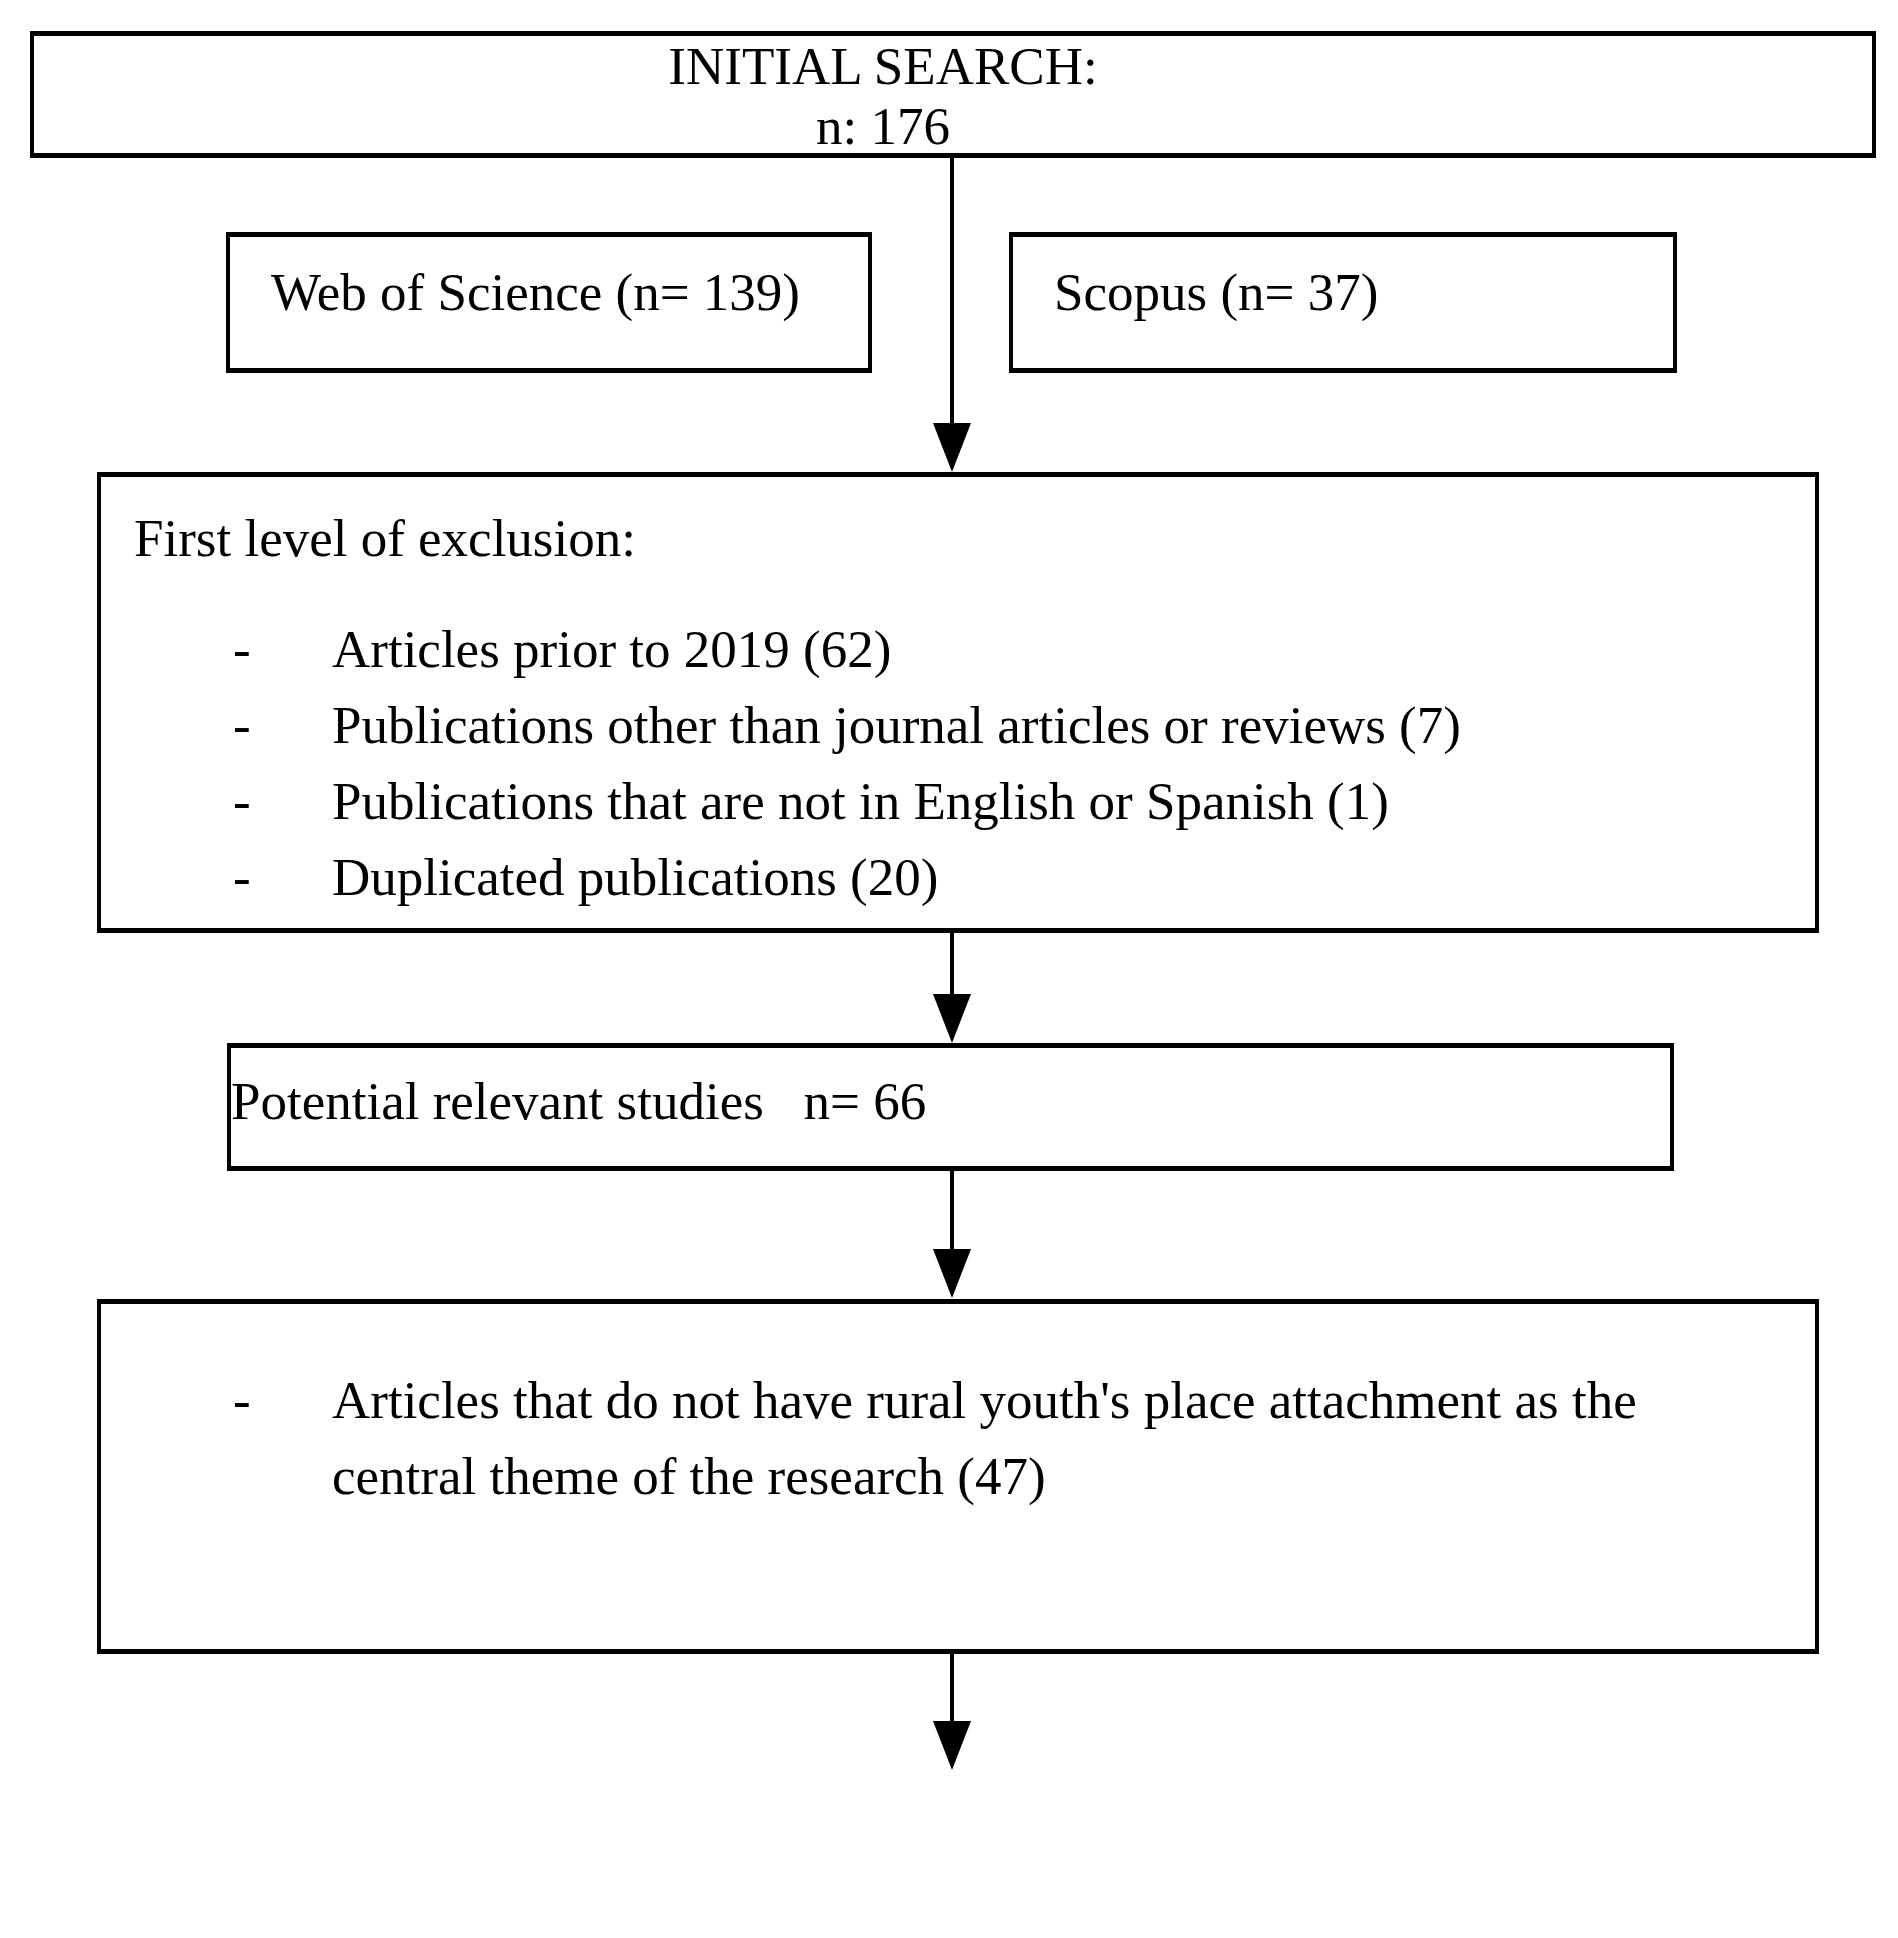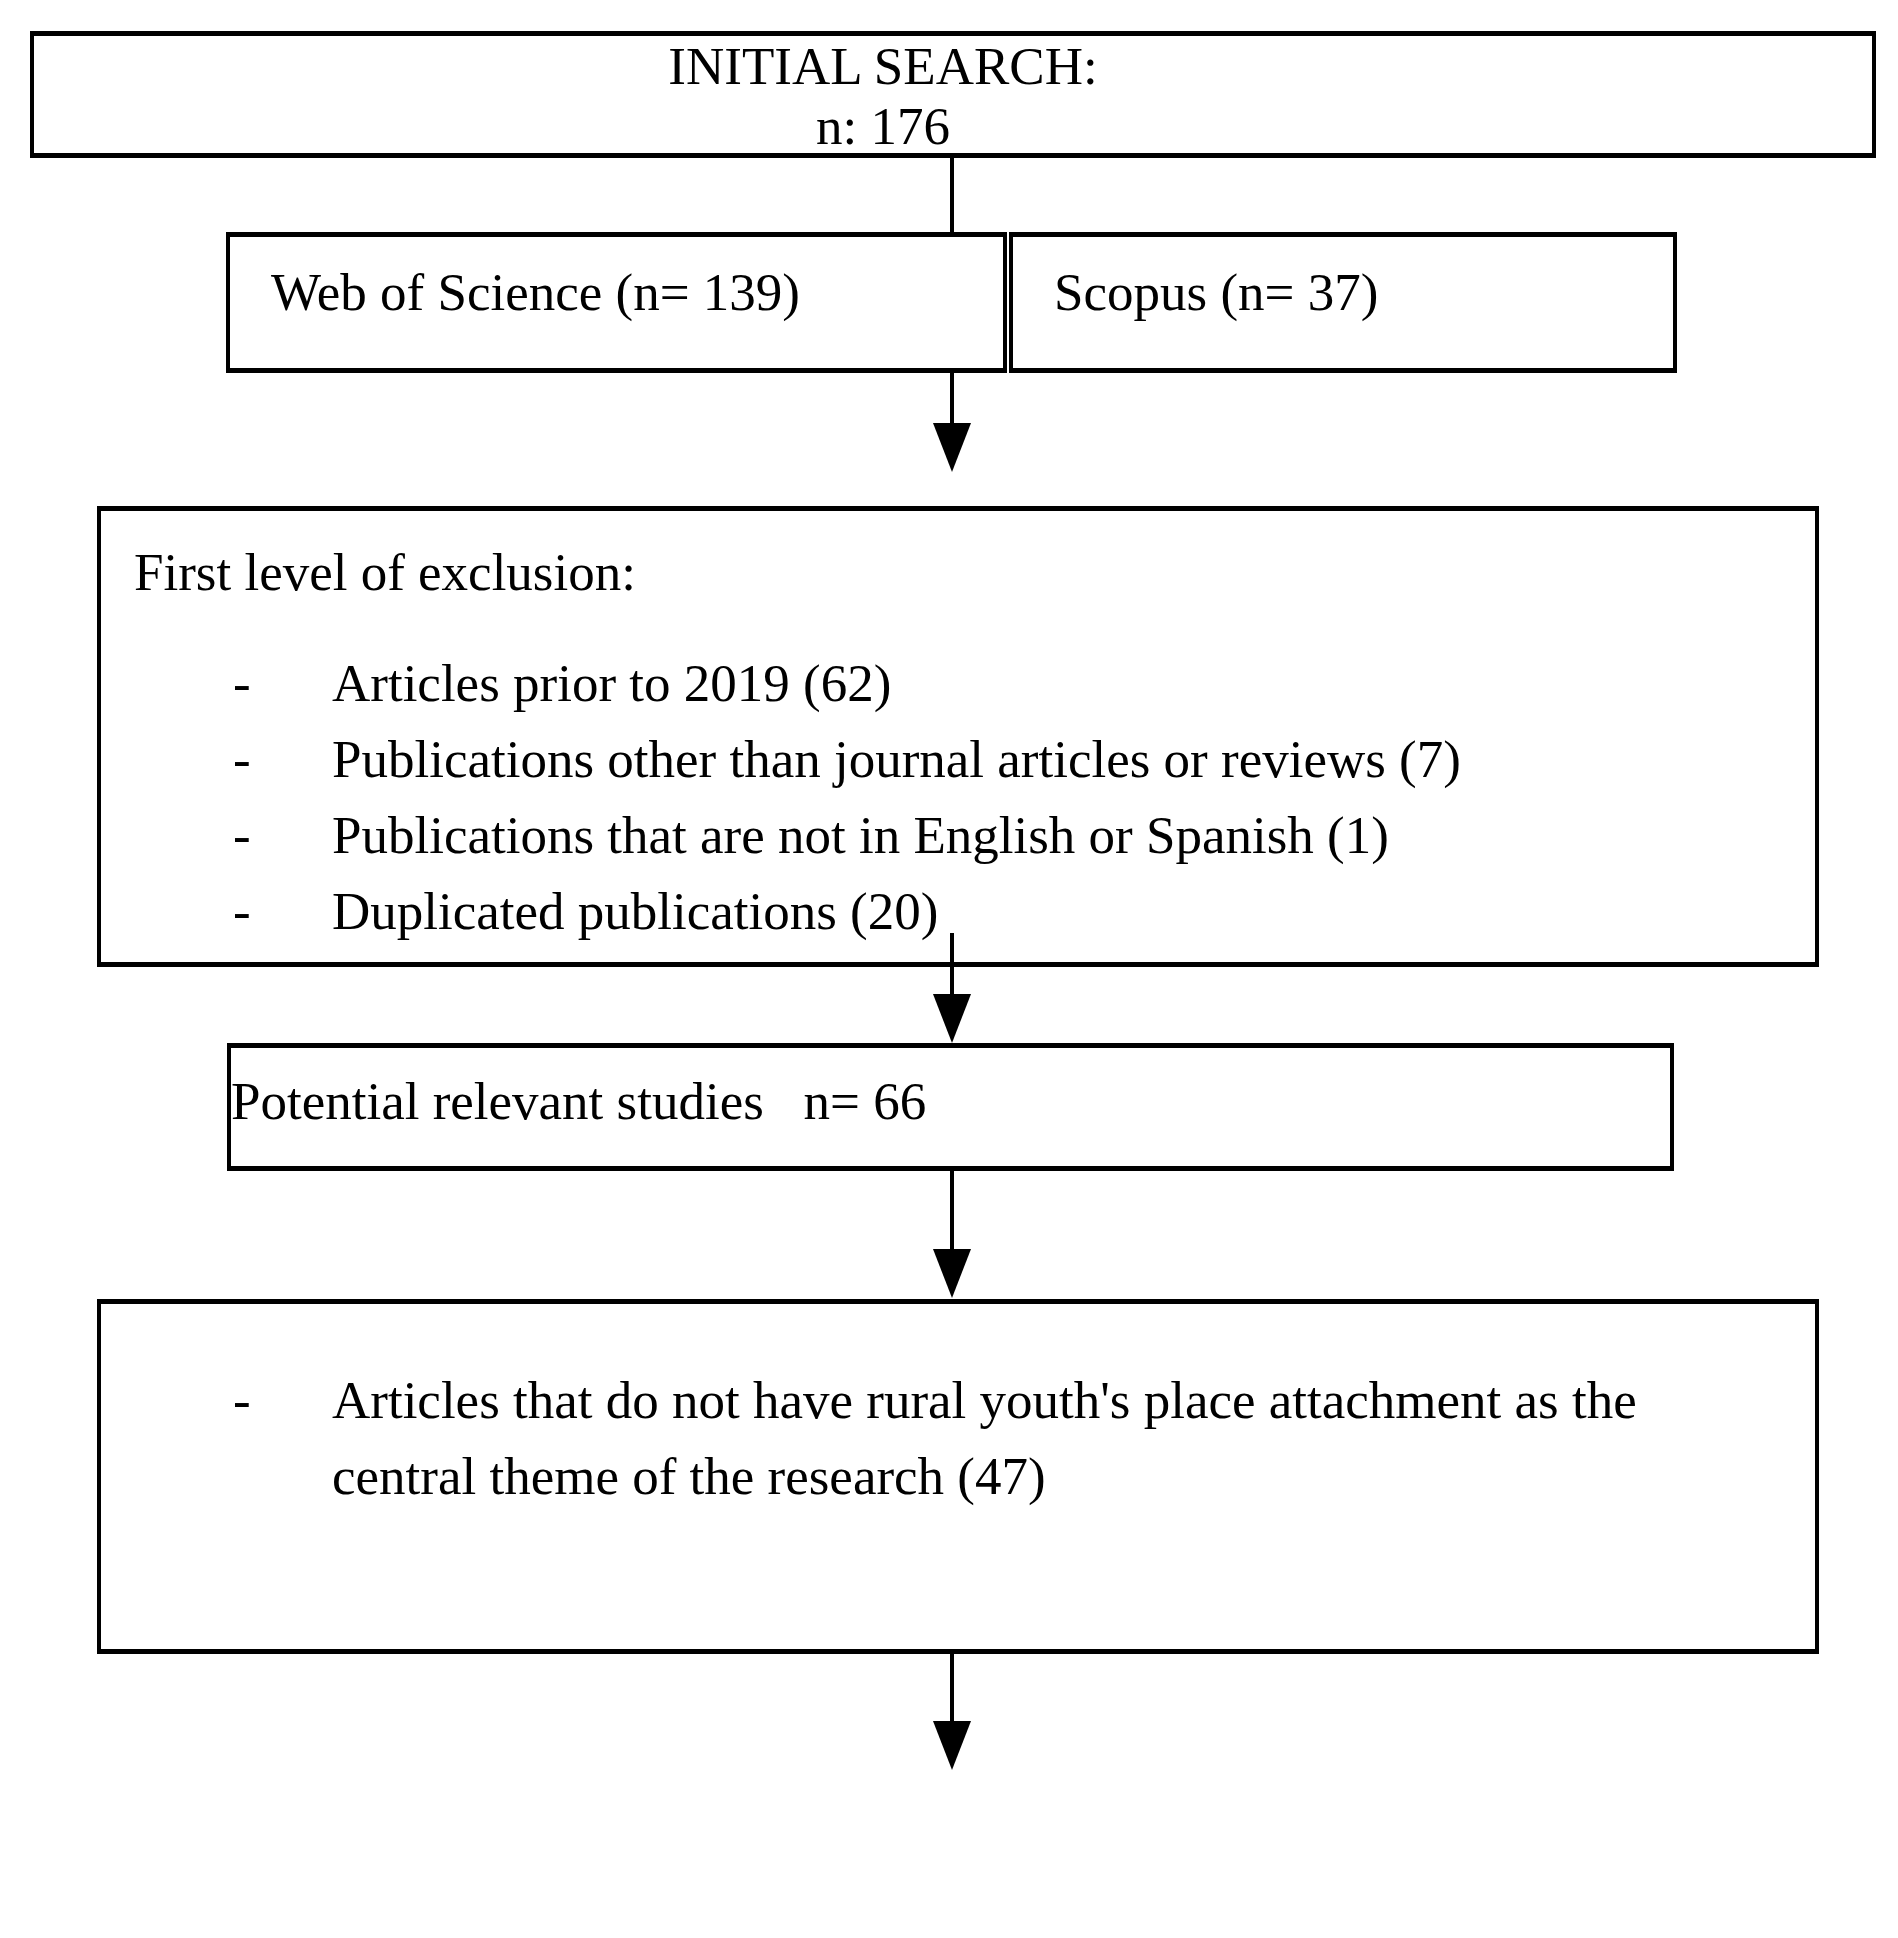--- a/index.html
+++ b/index.html
@@ -32,27 +32,27 @@
     align-items: center;
     padding: 0 177px 16.4px 37px;
     flex-direction: column;
   }
   .source-box {
     top: 232px; height: 141px;
     display: flex;
     align-items: center;
     padding: 0 16.4px 21.4px 41px;
   }
-  .wos-box { left: 226px; width: 781px; }
+  .wos-box { left: 226px; width: 646px; }
   .scopus-box { left: 1009px; width: 668px; }
   .excl-box {
     left: 97px; width: 1722px;
     padding: 23px 33px 0 33px;
   }
-  .excl-box-1 { top: 472px; height: 461px; margin-top: 34px; }
+  .excl-box-1 { top: 472px; height: 461px; }
   .excl-box-2 { top: 1299px; height: 355px; }
   .center-box {
     display: flex;
     align-items: center;
     justify-content: flex-start;
   }
   .mid-box { left: 227px; top: 1043px; width: 1447px; height: 128px; padding-bottom: 11.5px; }
   .final-box { left: 97px; top: 1770px; width: 1722px; height: 140px; padding-bottom: 8.2px; }
   .pre { white-space: pre; }
   .excl-title { line-height: 76px; }

